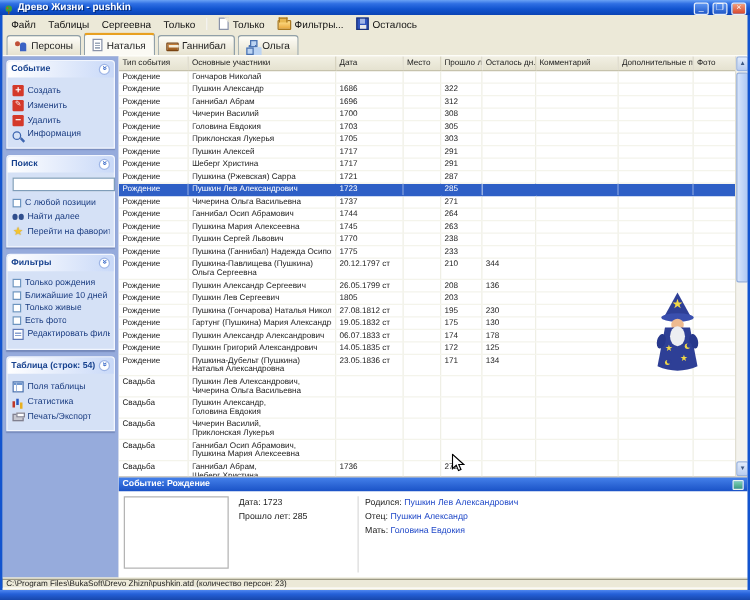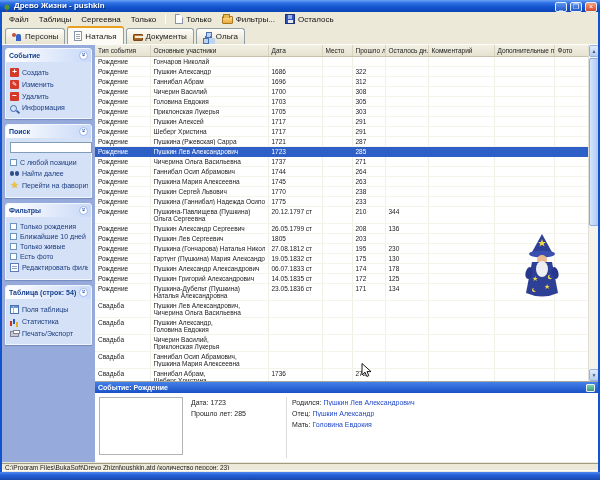--- a/index.html
+++ b/index.html
@@ -196,21 +196,21 @@
     <div class="tab">
       <span class="tico tico-people"></span>
       <span>Персоны</span>
     </div>
     <div class="tab active">
       <span class="tico tico-note"></span>
       <span>Наталья</span>
     </div>
     <div class="tab">
       <span class="tico tico-book"></span>
-      <span>Документы</span>
+      <span>Ганнибал</span>
     </div>
     <div class="tab">
       <span class="tico tico-tree">
         <span class="stem"></span>
       </span>
       <span>Ольга</span>
     </div>
   </div>
 
 <div class="main">

